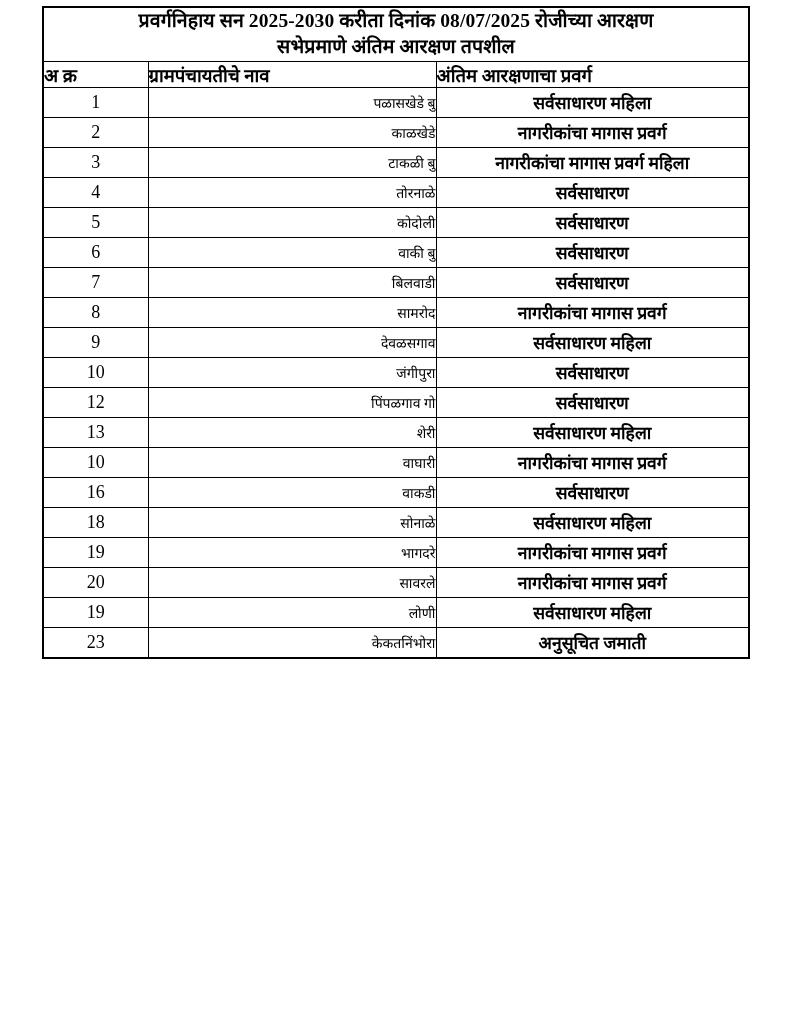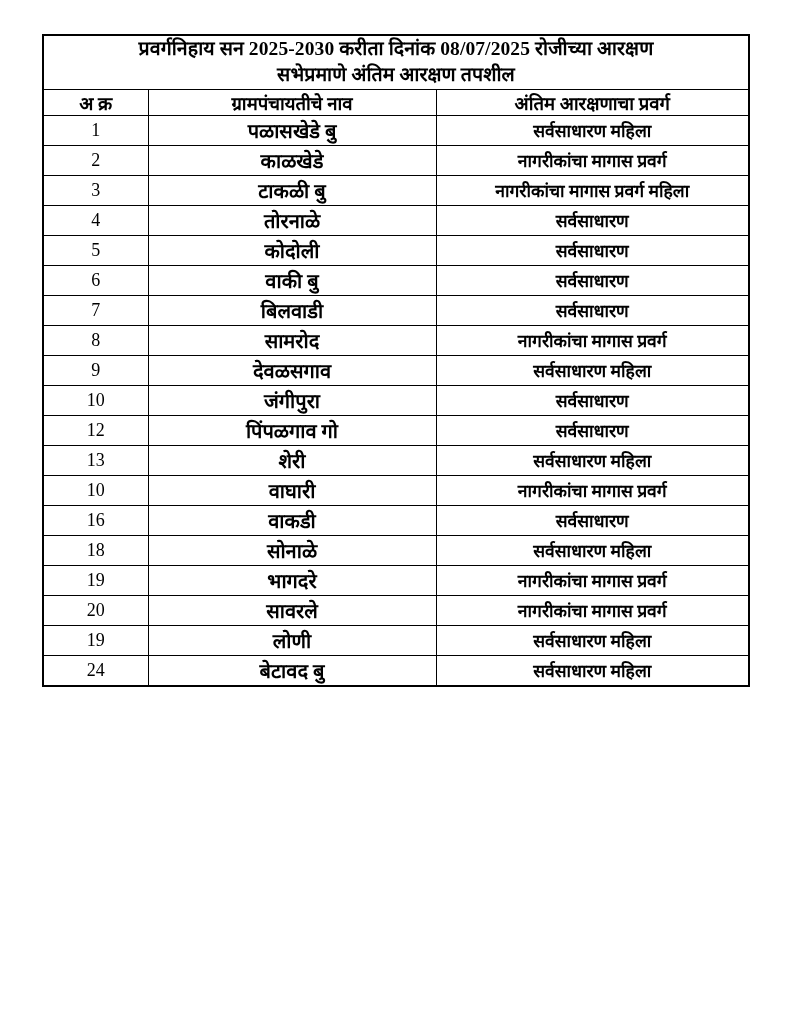--- a/index.html
+++ b/index.html
@@ -11,21 +11,21 @@
     width: 792px;
     height: 1024px;
     font-family: "Liberation Serif", "DejaVu Serif", serif;
     color: #000000;
     overflow: hidden;
   }
   .page {
     width: 792px;
     height: 1024px;
     box-sizing: border-box;
-    padding: 34px 18px 0 18px;
+    padding: 6px 18px 0 18px;
   }
   table.reservation-table {
     width: 706px;
     margin: 0 auto;
     border-collapse: collapse;
     table-layout: fixed;
     border: 2px solid #000;
   }
   table.reservation-table td,
   table.reservation-table th {
@@ -35,40 +35,39 @@
   }
   .title-cell {
     text-align: center;
     font-weight: bold;
     font-size: 19.5px;
     line-height: 1.35;
     padding: 7px 10px 8px 10px;
     letter-spacing: 0.1px;
   }
   .hdr-cell {
-    text-align: center;
     font-weight: bold;
     font-size: 18.5px;
     padding: 6px 4px 7px 4px;
   }
   .col-sr { width: 105px; }
   .col-name { width: 288px; }
   .col-cat { width: 313px; }
 
   td.sr {
     text-align: center;
     font-size: 18px;
     font-weight: normal;
     padding: 4px 2px 5px 2px;
     height: 29px;
   }
   td.name {
-    text-align: center;
-    font-size: 20px;
-    font-weight: bold;
+    text-align: right;
+    font-size: 14px;
+    font-weight: normal;
     padding: 4px 2px 5px 2px;
   }
   td.cat {
     text-align: center;
     font-size: 17.5px;
     font-weight: bold;
     padding: 4px 2px 5px 2px;
   }
 </style>
 </head>
@@ -177,19 +176,19 @@
         <td class="sr">20</td>
         <td class="name">सावरले</td>
         <td class="cat">नागरीकांचा मागास प्रवर्ग</td>
       </tr>
       <tr>
         <td class="sr">19</td>
         <td class="name">लोणी</td>
         <td class="cat">सर्वसाधारण महिला</td>
       </tr>
       <tr>
-        <td class="sr">24</td>
-        <td class="name">बेटावद बु</td>
-        <td class="cat">सर्वसाधारण महिला</td>
+        <td class="sr">23</td>
+        <td class="name">केकतनिंभोरा</td>
+        <td class="cat">अनुसूचित जमाती</td>
       </tr>
     </tbody>
   </table>
 </div>
 
 </body></html>

